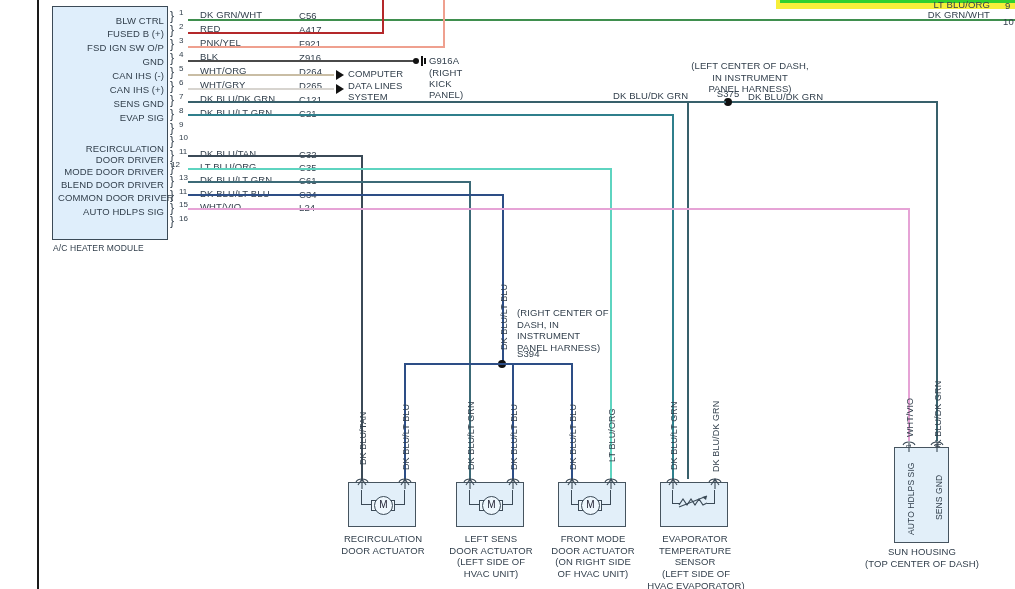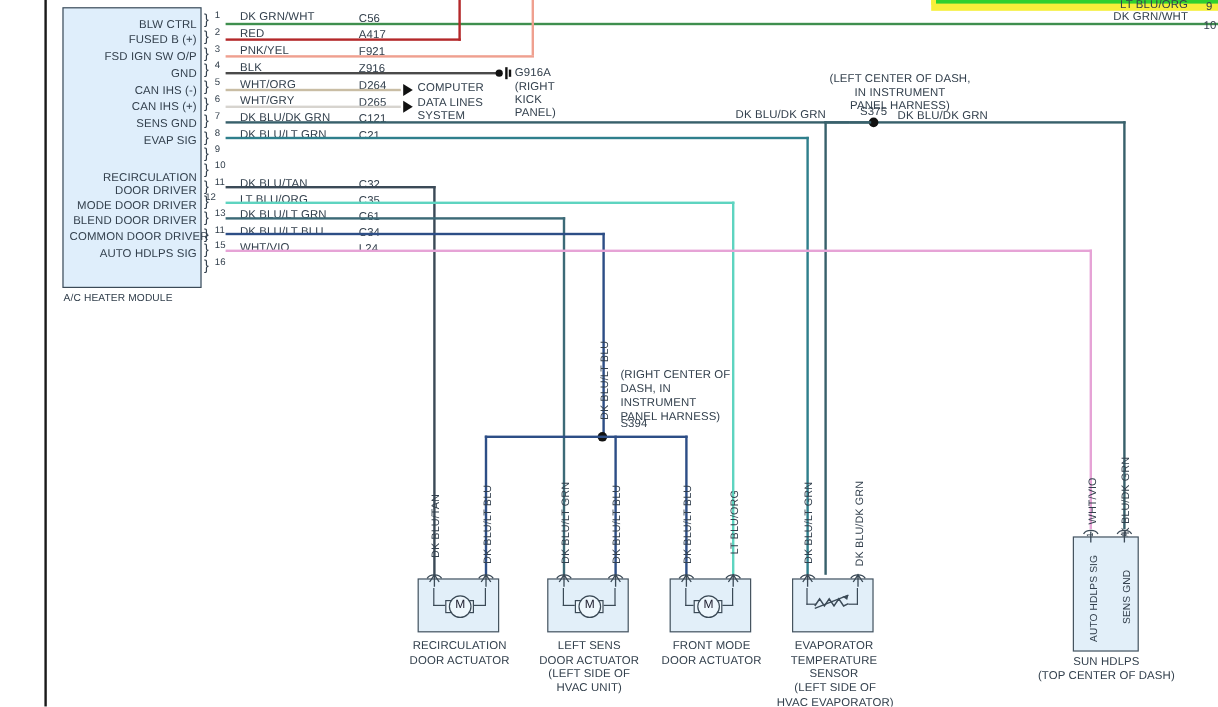--- a/index.html
+++ b/index.html
@@ -291,20 +291,22 @@
     </svg>
   <div class="mbar" style="left:571px;top:490px;width:1.2px;height:15px;"></div>
   <div class="mbar" style="left:571px;top:504px;width:12px;height:1.2px;"></div>
   <div class="mbar" style="left:610px;top:490px;width:1.2px;height:15px;"></div>
   <div class="mbar" style="left:599px;top:504px;width:12px;height:1.2px;"></div>
   <div class="mbar" style="left:578px;top:500px;width:4px;height:9px;background:#eef7fd;border:1.1px solid #3b4a57;"></div>
   <div class="mbar" style="left:596px;top:500px;width:4px;height:9px;background:#eef7fd;border:1.1px solid #3b4a57;"></div>
   <div class="motor" style="left:581px;top:496px;">M</div>
   <div class="lbl c" style="left: 522px; top: 533px; width: 142px; line-height: 11.5px; white-space: pre-line;">FRONT MODE
 DOOR ACTUATOR</div>
+  <div class="lbl c" style="left: 522px; top: 556px; width: 142px; line-height: 11.5px; white-space: pre-line;">(ON RIGHT SIDE
+OF HVAC UNIT)</div>
 
   <div class="boxpale" style="left:660px;top:482px;width:68px;height:45px;"></div>
   <svg class="term" style="left:665px;top:476px;" width="16" height="14" viewBox="0 0 16 14">
       <path d="M8 13 L8 4 M4 9 L8 3 L12 9" fill="none" stroke="#3b4a57" stroke-width="1.1"></path>
       <path d="M2 6 C4 2, 12 2, 14 6" fill="none" stroke="#3b4a57" stroke-width="1.1"></path>
     </svg>
   <svg class="term" style="left:707px;top:476px;" width="16" height="14" viewBox="0 0 16 14">
       <path d="M8 13 L8 4 M4 9 L8 3 L12 9" fill="none" stroke="#3b4a57" stroke-width="1.1"></path>
       <path d="M2 6 C4 2, 12 2, 14 6" fill="none" stroke="#3b4a57" stroke-width="1.1"></path>
     </svg>
@@ -327,21 +329,21 @@
   <svg class="term" style="left:901px;top:439px;" width="16" height="14" viewBox="0 0 16 14">
       <path d="M8 13 L8 4" fill="none" stroke="#3b4a57" stroke-width="1.1"></path>
       <path d="M2 6 C4 2, 12 2, 14 6" fill="none" stroke="#3b4a57" stroke-width="1.1"></path>
     </svg>
   <svg class="term" style="left:929px;top:439px;" width="16" height="14" viewBox="0 0 16 14">
       <path d="M8 13 L8 4" fill="none" stroke="#3b4a57" stroke-width="1.1"></path>
       <path d="M2 6 C4 2, 12 2, 14 6" fill="none" stroke="#3b4a57" stroke-width="1.1"></path>
     </svg>
   <div class="vlbl" style="left:906px;top:535px;font-size:8.5px;">AUTO HDLPS SIG</div>
   <div class="vlbl" style="left:934px;top:520px;font-size:8.5px;">SENS GND</div>
-  <div class="lbl c" style="left:856px;top:546px;width:132px;">SUN HDLPS</div>
+  <div class="lbl c" style="left:856px;top:546px;width:132px;">SUN HOUSING</div>
   <div class="lbl c" style="left:846px;top:558px;width:152px;">(TOP CENTER OF DASH)</div>
 
   <div class="lbl r" style="left:860px;top:-1px;width:130px;">LT BLU/ORG</div>
   <div class="lbl r" style="left:860px;top:9px;width:130px;">DK GRN/WHT</div>
   <div class="lbl" style="left:1005px;top:0px;">9</div>
   <div class="lbl" style="left:1003px;top:16px;">10</div>
 
 </div>
 
 </body></html>

